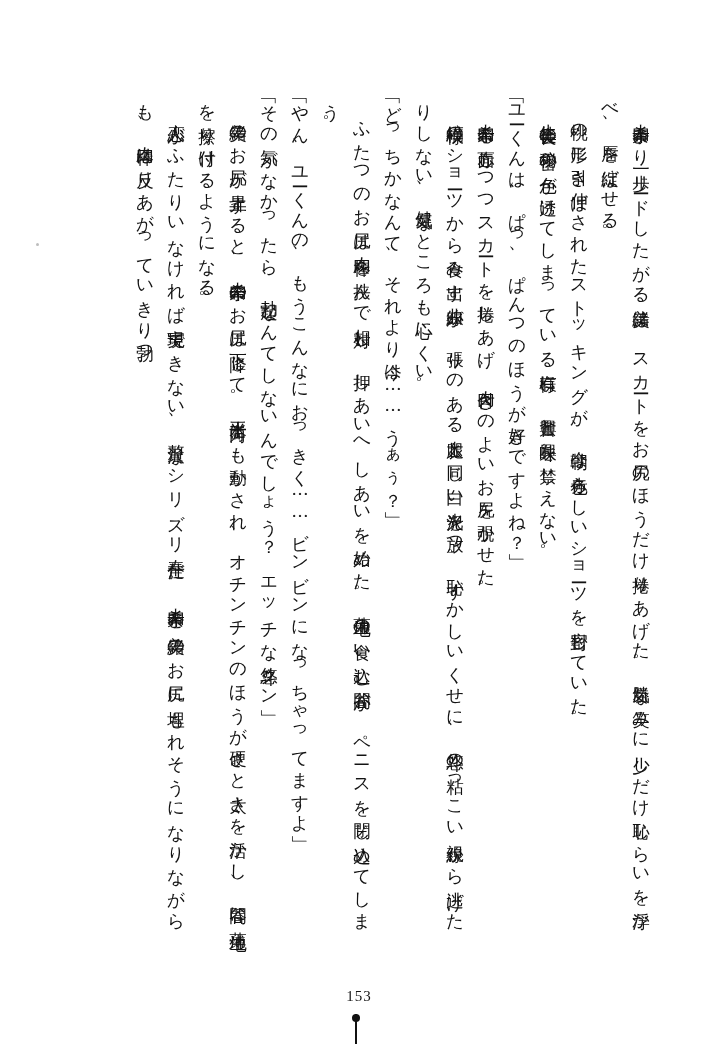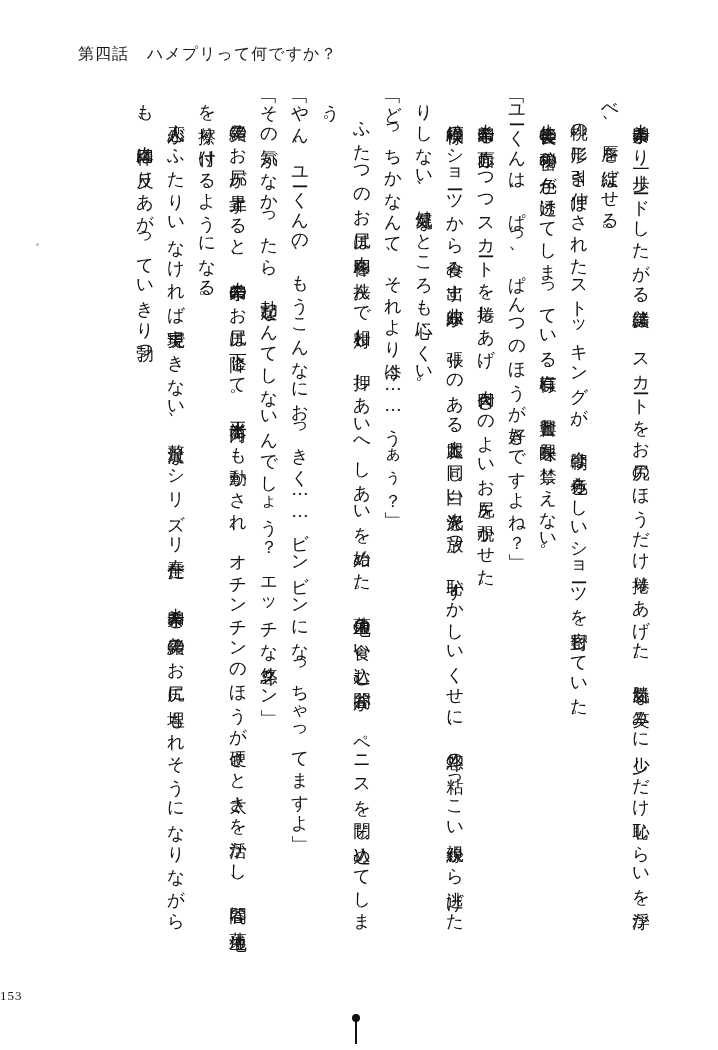--- a/index.html
+++ b/index.html
@@ -64,22 +64,22 @@
   .body-text p.indent {
     text-indent: 1em;
   }
 
   
   .page-number {
     position: absolute;
     left: 0;
     right: 0;
     top: 988px;
-    text-align: left;
-    font-size: 13px;
+    text-align: center;
+    font-size: 15px;
     letter-spacing: 1px;
     color: #161616;
     font-family: "Liberation Serif", "DejaVu Serif", serif;
   }
 
   
   .bottom-mark {
     position: absolute;
     left: 355px;
     top: 1014px;
@@ -107,23 +107,20 @@
     height: 3px;
     background: #bdbdbd;
     border-radius: 50%;
   }
 </style>
 </head>
 <body>
 
 <div class="page">
 
-  <div class="running-head">
-    <span class="chap-no">第四話</span><span>ハメプリって何ですか？</span>
-  </div>
 
   <div class="speck"></div>
 
   <div class="body-text">
     <p class="indent">由希奈より一歩リードしたがる美緒は、スカートをお尻のほうだけ捲りあげた。勝気な笑みに少しだけ恥じらいを浮かべ、唇を綻ばせる。</p>
     <p class="indent">桃の形に引き伸ばされたストッキングが、今朝は赤色らしいショーツを密封していた。</p>
     <p class="indent">生徒会長の秘密の色が透けてしまっている有様に、興奮と興味を禁じえない。</p>
     <p>「ユーくんは、ぱっ、ぱんつのほうが好きですよね？」</p>
     <p class="indent">由希奈も赤面しつつスカートを捲しあげ、肉付きのよいお尻を覗かせた。</p>
     <p class="indent">縞模様のショーツから食み出す曲線が、張りのある太腿と同じ白い光沢を放つ。恥ずかしいくせに、悠斗の粘っこい視線から逃げたりしない、健気なところも心にくい。</p>

